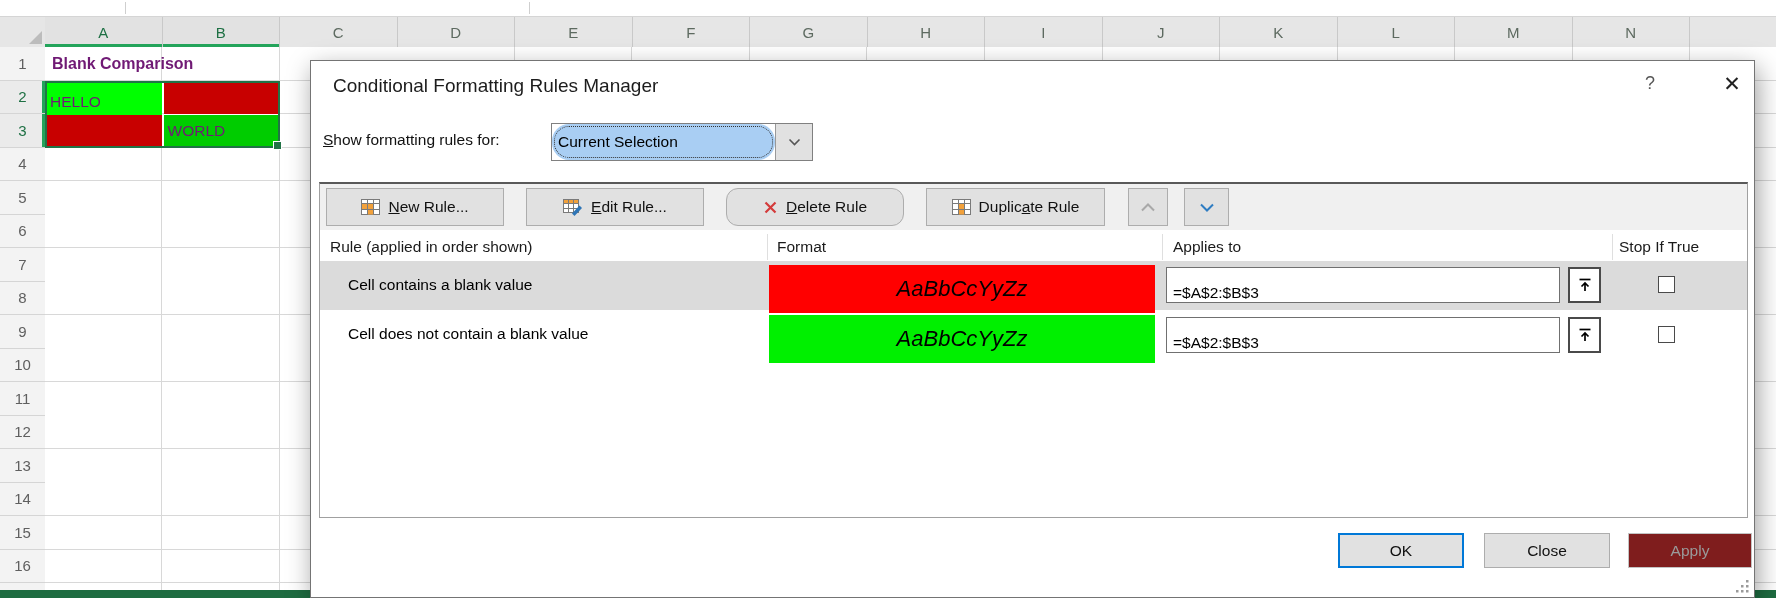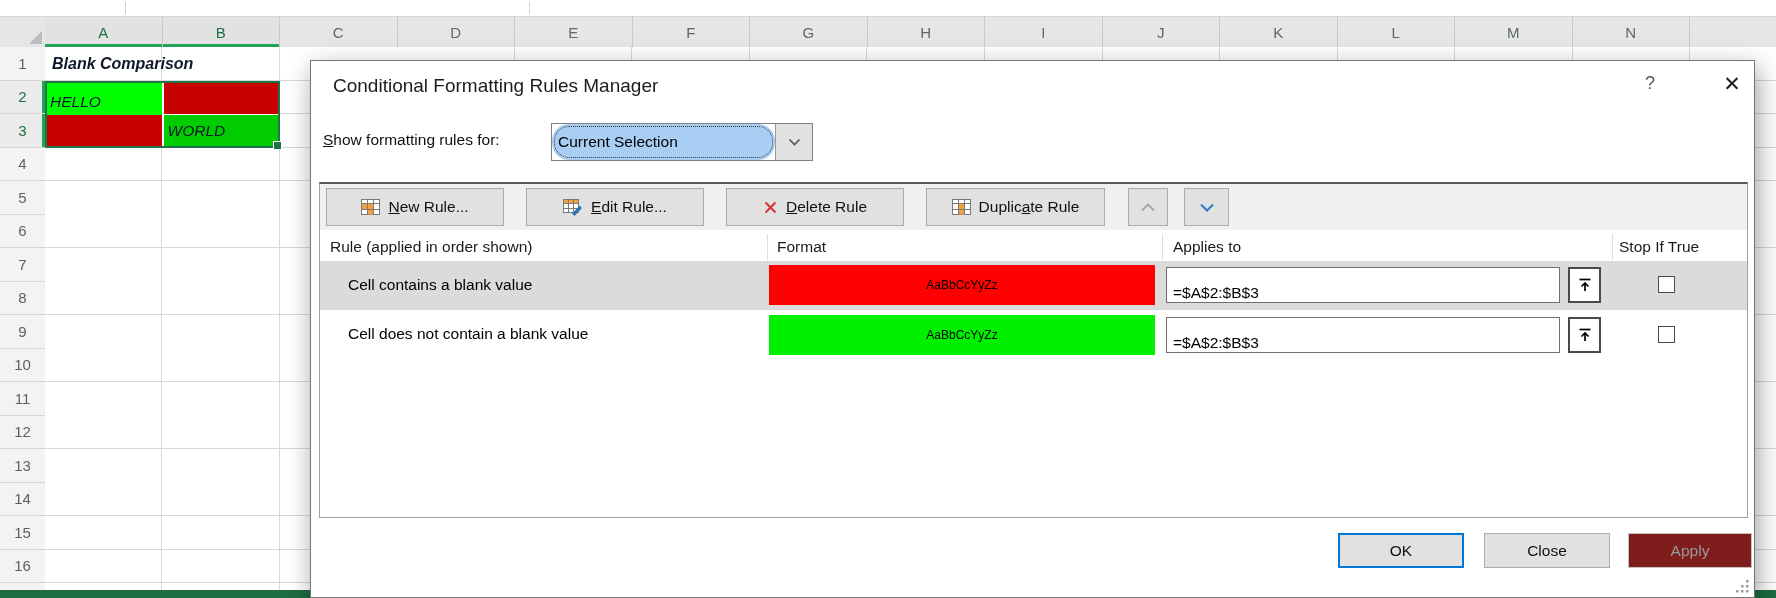--- a/index.html
+++ b/index.html
@@ -17,21 +17,21 @@
   .colh{width:117.5px;height:30px;box-sizing:border-box;border-right:1px solid #C9C9C9;
         display:flex;align-items:center;justify-content:center;font-size:15px;color:#5D6A60;}
   .colsel{color:#1E7044;box-shadow:inset 0 -3px 0 #23A45B;background:#E2E2E2;}
   .rowcol{left:0;top:47px;width:45px;height:543px;background:#F3F3F3;border-right:1px solid #C1C1C1;}
   .rowh{width:45px;height:33.5px;box-sizing:border-box;border-bottom:1px solid #D5D5D5;
         display:flex;align-items:center;justify-content:center;font-size:15px;color:#5F5F5F;}
   .rowsel{color:#1E7044;box-shadow:inset -3px 0 0 #23A45B;background:#EBEBEB;}
   .gridbg{left:45px;top:47px;width:1731px;height:551px;background:#fff;background-image:
       repeating-linear-gradient(to right,transparent 0,transparent 116.5px,#D8D8D8 116.5px,#D8D8D8 117.5px),
       repeating-linear-gradient(to bottom,transparent 0,transparent 32.5px,#D8D8D8 32.5px,#D8D8D8 33.5px);}
-  .cell{box-sizing:border-box;font-size:15.5px;display:flex;align-items:center;padding-left:4px;color:#0f172a;font-style:italic;}
+  .cell{box-sizing:border-box;font-size:15.5px;display:flex;align-items:center;padding-left:4px;color:#701a75;}
   .a1{left:48px;top:50px;width:260px;height:28px;font-weight:bold;font-size:16px;}
   .selbox{left:44.5px;top:80.5px;width:235.5px;height:67.5px;border:2px solid #217346;box-sizing:border-box;z-index:3;}
   .fillhandle{right:-4px;bottom:-4px;width:7px;height:7px;background:#217346;border:1px solid #fff;}
   .statusbar{left:0;top:590px;width:1776px;height:8px;z-index:4;}
 
   
   .dialog{left:310px;top:60px;width:1445px;height:538px;background:#fff;border:1px solid #747474;
           box-shadow:3px 8px 24px rgba(0,0,0,.38);z-index:10;box-sizing:border-box;}
   .dtitle{left:22px;top:14px;font-size:19px;color:#1C1C1C;}
   .dhelp{left:1326px;top:12px;font-size:18px;color:#555;width:26px;text-align:center;}
@@ -45,22 +45,22 @@
   .groupbox{left:8px;top:121px;width:1429px;height:336px;box-sizing:border-box;background:#fff;
             border:1px solid #A0A0A0;border-top:2px solid #595959;}
   .btnbar{left:0;top:0;width:100%;height:46px;background:#F0F0F0;}
   .dlgbtn{top:4px;height:38px;box-sizing:border-box;background:#E1E1E1;border:1px solid #ADADAD;
           display:flex;align-items:center;justify-content:center;gap:8px;font-size:15.5px;color:#111;}
   .thead{top:54px;font-size:15.5px;color:#1a1a1a;}
   .colsep{top:50px;width:1px;height:26px;background:#DFDFDF;}
   .ruleband{left:0;width:100%;height:49px;}
   .bandsel{background:#DBDBDB;}
   .rulename{font-size:15.5px;color:#000;}
-  .swatch{left:449px;width:386px;height:40px;display:flex;align-items:center;justify-content:center;
-          font-size:12px;color:#000;}
+  .swatch{left:449px;width:386px;height:48px;display:flex;align-items:center;justify-content:center;
+          font-size:22px;color:#000;font-style:italic;}
   .applies{left:846px;width:394px;height:36px;box-sizing:border-box;border:1px solid #707070;background:#fff;
            font-size:15.5px;font-family:"Liberation Sans",sans-serif;padding:15px 0 0 6px;color:#000;}
   .collapse{left:1248px;width:33px;height:36px;box-sizing:border-box;background:#fff;border:2px solid #4A4A4A;
             display:flex;align-items:center;justify-content:center;}
   .chk{left:1338px;width:17px;height:17px;box-sizing:border-box;background:#fff;border:1px solid #4A4A4A;}
   .footbtn{top:472px;height:35px;box-sizing:border-box;background:#E1E1E1;border:1px solid #ADADAD;
            display:flex;align-items:center;justify-content:center;font-size:15.5px;color:#111;}
   .okbtn{border:1px solid #0078D7;box-shadow:inset 0 0 0 1px #0078D7;}
   .disbtn{background:#7f1d1d;border:1px solid #C3C3C3;color:#9A9A9A;}
   .grip{left:1424px;top:518px;}
@@ -156,21 +156,21 @@
       <div class="abs dlgbtn" style="left:206px;width:178px;">
         <svg width="20" height="17" viewBox="0 0 20 17">
           <rect x="0.5" y="0.5" width="15" height="13" fill="#fff" stroke="#7A7A7A"></rect>
           <rect x="1" y="1" width="14" height="3" fill="#F2A13B"></rect>
           <path d="M0.5 4.5 H15.5 M0.5 9.5 H15.5 M5.5 0.5 V13.5 M10.5 0.5 V13.5" stroke="#7A7A7A" fill="none"></path>
           <path d="M9 14.5 L16.5 6.5 L19 9 L11.5 17 Z" fill="#2E75B6"></path>
           </svg>
         <span><span class="accel">E</span><span>dit Rule...</span></span>
       </div>
 
-      <div class="abs dlgbtn" style="left:406px;width:178px;">
+      <div class="abs dlgbtn" style="left:406px;width:178px;border-radius:12px;">
         <svg width="15" height="15" viewBox="0 0 15 15">
           <path d="M2.5 2.5 L12.5 12.5 M12.5 2.5 L2.5 12.5" stroke="#D43B3B" stroke-width="2.2" fill="none"></path>
           </svg>
         <span><span class="accel">D</span><span>elete Rule</span></span>
       </div>
 
       <div class="abs dlgbtn" style="left:606px;width:179px;">
         <svg width="19" height="16" viewBox="0 0 19 16">
           <rect x="0.5" y="0.5" width="18" height="15" fill="#fff" stroke="#7A7A7A"></rect>
           <rect x="7" y="5" width="5.5" height="5.5" fill="#F2A13B"></rect>

